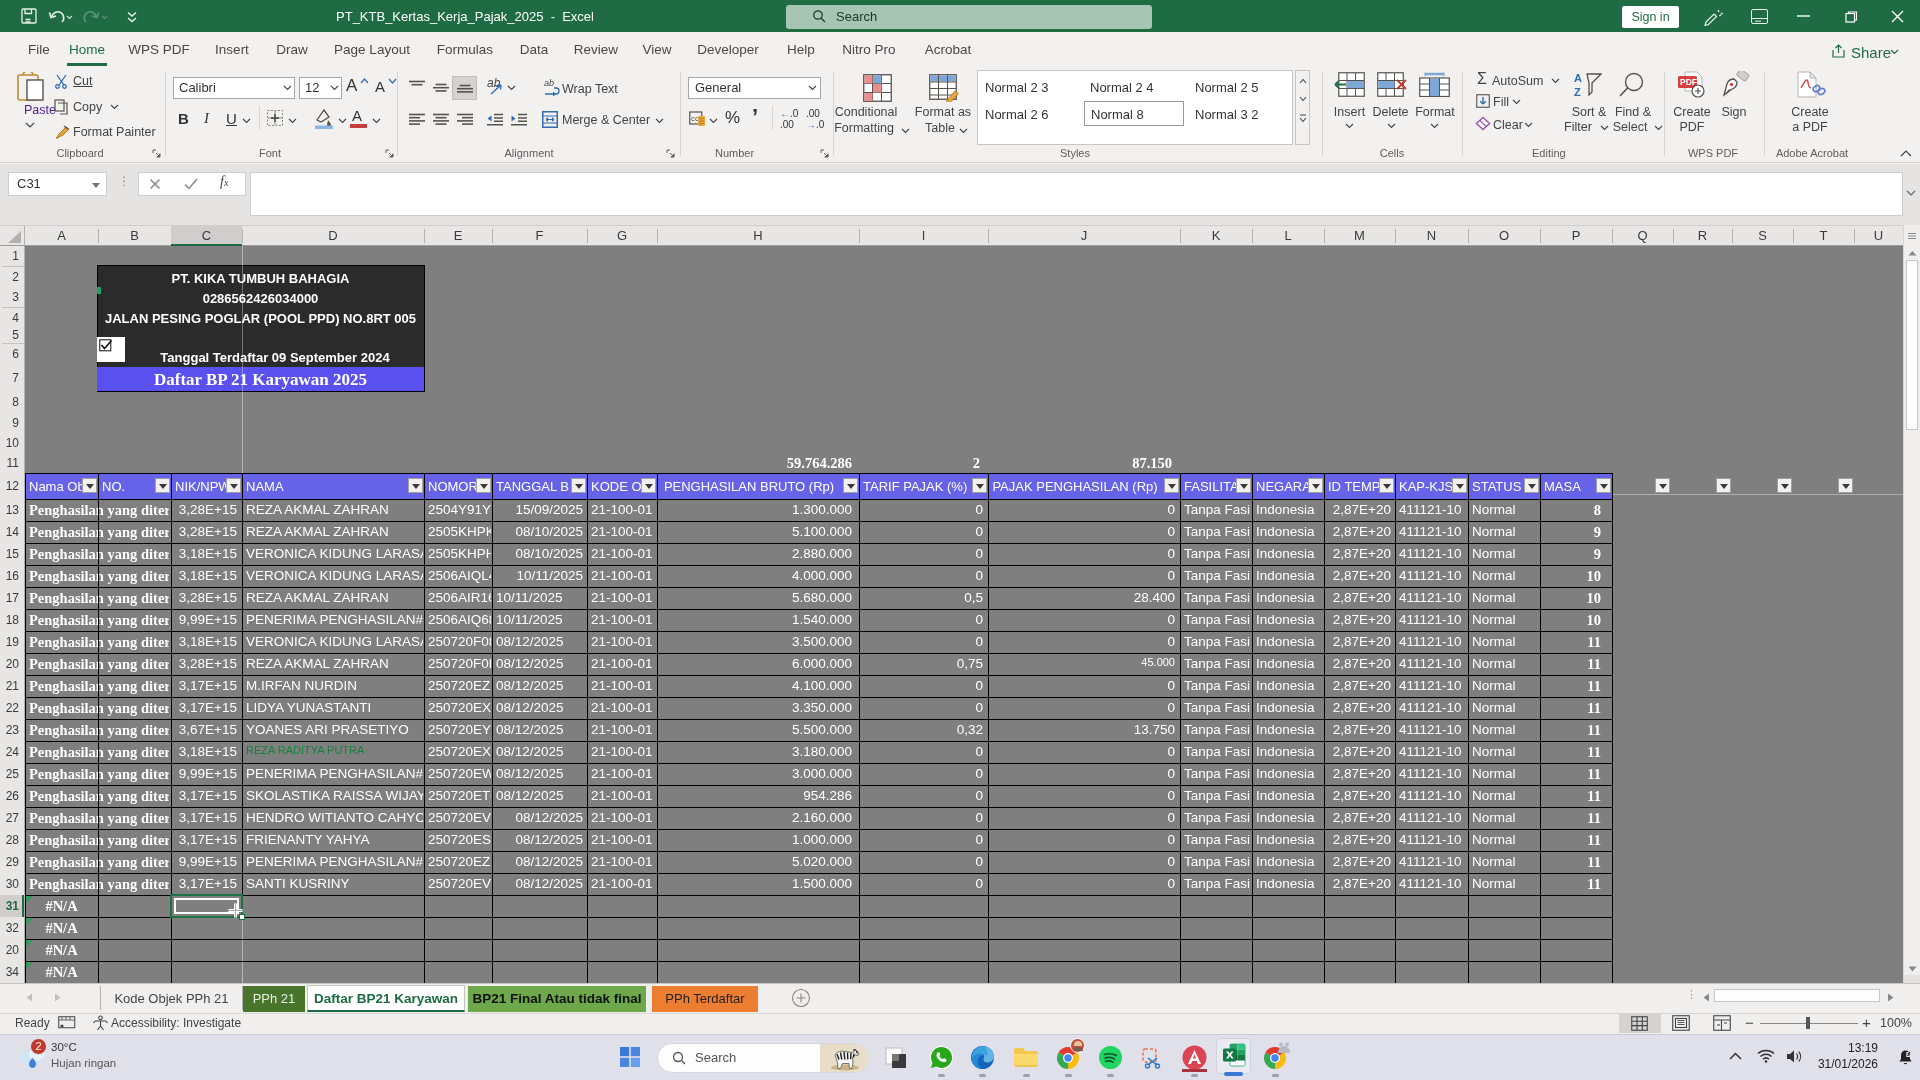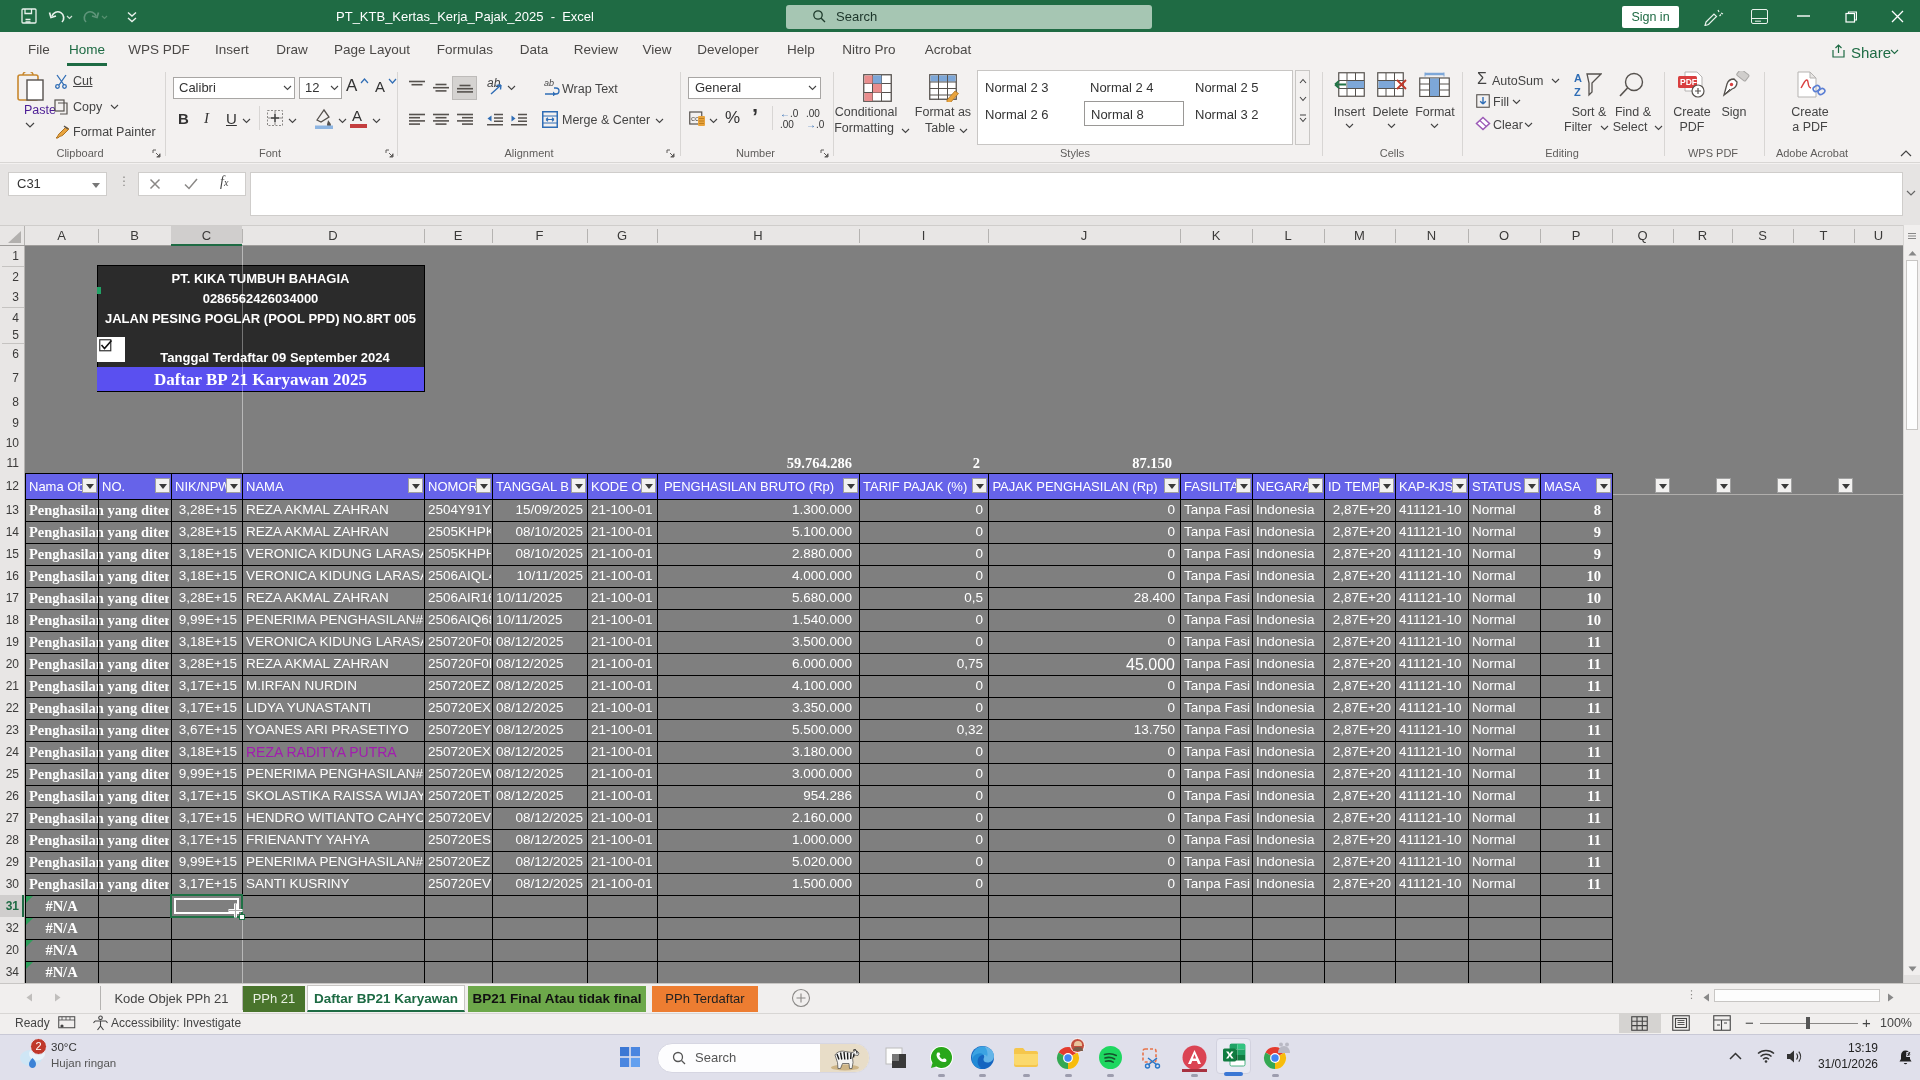--- a/index.html
+++ b/index.html
@@ -261,21 +261,21 @@
       <path d="M10 8.5h5M10 11h5M10 13.5h5" stroke="#b57716" stroke-width="0.8"></path>
     </svg>
 <svg class="ab" style="left:709px;top:118px;" width="9" height="6" viewBox="0 0 9 6">
       <path d="M1 1l3.5 3.5L8 1" stroke="#444" fill="none" stroke-width="1.1"></path>
     </svg>
 <div style="position:absolute;left:725px;top:108px;font-size:17px;color:#333;">%</div>
 <div style="position:absolute;left:752px;top:104px;font-size:22px;font-weight:bold;color:#333;">’</div>
 <div style="position:absolute;left:772px;top:106px;width:1px;height:24px;background:#d8d6d4;"></div>
 <div style="position:absolute;left:780px;top:108px;font-size:10px;color:#333;"><span style="color:#2f6db5">←</span>.0<br>.00</div>
 <div style="position:absolute;left:806px;top:108px;font-size:10px;color:#333;">.00<br><span style="color:#2f6db5">→</span>.0</div>
-<div style="position:absolute;top:147px;font-size:11px;color:#5f5d5b;text-align:right;left:715px;width:60px;">Number</div>
+<div style="position:absolute;top:147px;font-size:11px;color:#5f5d5b;text-align:left;left:715px;width:60px;">Number</div>
 <svg class="ab" style="left:820px;top:149px;" width="9" height="9" viewBox="0 0 9 9">
       <g stroke="#5f5d5b" fill="none">
         <path d="M1 1h3M1 1v3M8 8H4.5M8 8V4.5M4 4l3.5 3.5M7.5 5v2.5H5"></path>
       </g>
     </svg>
 <svg class="ab" style="left:863px;top:74px;" width="29" height="28" viewBox="0 0 29 28">
       <rect x="0.75" y="0.75" width="27.5" height="26.5" fill="#fff" stroke="#56524e" stroke-width="1.3"></rect>
       <path d="M1 9.5h27M1 18.5h27M9.5 1v26M18.5 1v26" stroke="#56524e"></path>
       <rect x="1.5" y="1.5" width="8" height="8" fill="#e98d8d"></rect>
       <rect x="10" y="10" width="8.5" height="8.5" fill="#e98d8d"></rect>
@@ -382,21 +382,21 @@
     </svg>
 <svg class="ab" style="left:1618px;top:72px;" width="27" height="27" viewBox="0 0 27 27">
       <circle cx="16" cy="10" r="8.5" stroke="#56524e" fill="none" stroke-width="1.4"></circle>
       <path d="M9.5 16L2 24" stroke="#56524e" stroke-width="1.6"></path>
     </svg>
 <div style="position:absolute;left:1608px;top:105px;width:50px;text-align:center;font-size:12.5px;color:#444;">Find &amp;</div>
 <div style="position:absolute;left:1608px;top:120px;width:44px;text-align:center;font-size:12.5px;color:#444;">Select</div>
 <svg class="ab" style="left:1654px;top:125px;" width="9" height="6" viewBox="0 0 9 6">
       <path d="M1 1l3.5 3.5L8 1" stroke="#444" fill="none" stroke-width="1.1"></path>
     </svg>
-<div style="position:absolute;top:147px;font-size:11px;color:#5f5d5b;text-align:center;left:1532px;width:60px;">Editing</div>
+<div style="position:absolute;top:147px;font-size:11px;color:#5f5d5b;left:1532px;width:60px;">Editing</div>
 <svg class="ab" style="left:1677px;top:71px;" width="30" height="28" viewBox="0 0 30 28">
       <path d="M8 1h12l5 5v14H8z" fill="#fff" stroke="#b5b3b1"></path>
       <rect x="1" y="5" width="19" height="12" rx="1.5" fill="#d93f3f"></rect>
       <text x="3" y="14" font-size="8.5" fill="#fff" font-weight="bold">PDF</text>
       <circle cx="21" cy="20" r="6" fill="#fff" stroke="#56524e" stroke-width="1.2"></circle>
       <path d="M21 17v6M18 20h6" stroke="#56524e" stroke-width="1.2"></path>
     </svg>
 <div style="position:absolute;left:1666px;top:105px;width:52px;text-align:center;font-size:12.5px;color:#444;">Create</div>
 <div style="position:absolute;left:1666px;top:120px;width:52px;text-align:center;font-size:12.5px;color:#444;">PDF</div>
 <svg class="ab" style="left:1720px;top:71px;" width="30" height="28" viewBox="0 0 30 28">
@@ -783,21 +783,21 @@
 <div style="position:absolute;left:1472px;top:634px;width:66px;overflow:hidden;font-size:13.5px;color:#fff;white-space:nowrap;">Normal</div>
 <div style="position:absolute;left:1540px;top:634px;width:61px;text-align:right;font-size:14.5px;font-weight:bold;color:#fff;font-family:'Liberation Serif',serif;">11</div>
 <div style="position:absolute;left:29px;top:656px;width:140px;overflow:hidden;font-size:14.5px;font-weight:bold;color:#fff;white-space:nowrap;font-family:'Liberation Serif',serif;">Penghasilan yang diterima</div>
 <div style="position:absolute;left:172px;top:656px;width:65px;text-align:right;font-size:13.5px;color:#fff;white-space:nowrap;">3,28E+15</div>
 <div style="position:absolute;left:246px;top:656px;width:177px;overflow:hidden;font-size:13.5px;color:#fff;white-space:nowrap;">REZA AKMAL ZAHRAN</div>
 <div style="position:absolute;left:428px;top:656px;width:63px;overflow:hidden;font-size:13.5px;color:#fff;white-space:nowrap;">250720F0L</div>
 <div style="position:absolute;left:496px;top:656px;width:90px;font-size:13.5px;color:#fff;white-space:nowrap;">08/12/2025</div>
 <div style="position:absolute;left:591px;top:656px;width:64px;overflow:hidden;font-size:13.5px;color:#fff;white-space:nowrap;">21-100-01</div>
 <div style="position:absolute;left:657px;top:656px;width:195px;text-align:right;font-size:13.5px;color:#fff;white-space:nowrap;">6.000.000</div>
 <div style="position:absolute;left:859px;top:656px;width:124px;text-align:right;font-size:13.5px;color:#fff;white-space:nowrap;">0,75</div>
-<div style="position:absolute;left:988px;top:656px;width:187px;text-align:right;font-size:16px;color:#fff;white-space:nowrap;">45.000</div>
+<div style="position:absolute;left:988px;top:656px;width:187px;text-align:right;font-size:11px;color:#fff;white-space:nowrap;">45.000</div>
 <div style="position:absolute;left:1184px;top:656px;width:66px;overflow:hidden;font-size:13.5px;color:#fff;white-space:nowrap;">Tanpa Fasilitas</div>
 <div style="position:absolute;left:1256px;top:656px;width:66px;overflow:hidden;font-size:13.5px;color:#fff;white-space:nowrap;">Indonesia</div>
 <div style="position:absolute;left:1324px;top:656px;width:67px;text-align:right;font-size:13.5px;color:#fff;white-space:nowrap;">2,87E+20</div>
 <div style="position:absolute;left:1399px;top:656px;width:67px;overflow:hidden;font-size:13.5px;color:#fff;white-space:nowrap;">411121-10</div>
 <div style="position:absolute;left:1472px;top:656px;width:66px;overflow:hidden;font-size:13.5px;color:#fff;white-space:nowrap;">Normal</div>
 <div style="position:absolute;left:1540px;top:656px;width:61px;text-align:right;font-size:14.5px;font-weight:bold;color:#fff;font-family:'Liberation Serif',serif;">11</div>
 <div style="position:absolute;left:29px;top:678px;width:140px;overflow:hidden;font-size:14.5px;font-weight:bold;color:#fff;white-space:nowrap;font-family:'Liberation Serif',serif;">Penghasilan yang diterima</div>
 <div style="position:absolute;left:172px;top:678px;width:65px;text-align:right;font-size:13.5px;color:#fff;white-space:nowrap;">3,17E+15</div>
 <div style="position:absolute;left:246px;top:678px;width:177px;overflow:hidden;font-size:13.5px;color:#fff;white-space:nowrap;">M.IRFAN NURDIN</div>
 <div style="position:absolute;left:428px;top:678px;width:63px;overflow:hidden;font-size:13.5px;color:#fff;white-space:nowrap;">250720EZ1</div>
@@ -837,21 +837,21 @@
 <div style="position:absolute;left:859px;top:722px;width:124px;text-align:right;font-size:13.5px;color:#fff;white-space:nowrap;">0,32</div>
 <div style="position:absolute;left:988px;top:722px;width:187px;text-align:right;font-size:13.5px;color:#fff;white-space:nowrap;">13.750</div>
 <div style="position:absolute;left:1184px;top:722px;width:66px;overflow:hidden;font-size:13.5px;color:#fff;white-space:nowrap;">Tanpa Fasilitas</div>
 <div style="position:absolute;left:1256px;top:722px;width:66px;overflow:hidden;font-size:13.5px;color:#fff;white-space:nowrap;">Indonesia</div>
 <div style="position:absolute;left:1324px;top:722px;width:67px;text-align:right;font-size:13.5px;color:#fff;white-space:nowrap;">2,87E+20</div>
 <div style="position:absolute;left:1399px;top:722px;width:67px;overflow:hidden;font-size:13.5px;color:#fff;white-space:nowrap;">411121-10</div>
 <div style="position:absolute;left:1472px;top:722px;width:66px;overflow:hidden;font-size:13.5px;color:#fff;white-space:nowrap;">Normal</div>
 <div style="position:absolute;left:1540px;top:722px;width:61px;text-align:right;font-size:14.5px;font-weight:bold;color:#fff;font-family:'Liberation Serif',serif;">11</div>
 <div style="position:absolute;left:29px;top:744px;width:140px;overflow:hidden;font-size:14.5px;font-weight:bold;color:#fff;white-space:nowrap;font-family:'Liberation Serif',serif;">Penghasilan yang diterima</div>
 <div style="position:absolute;left:172px;top:744px;width:65px;text-align:right;font-size:13.5px;color:#fff;white-space:nowrap;">3,18E+15</div>
-<div style="position:absolute;left:246px;top:744px;width:177px;overflow:hidden;font-size:14px;color:#a21caf;white-space:nowrap;">REZA RADITYA PUTRA</div>
+<div style="position:absolute;left:246px;top:744px;width:177px;overflow:hidden;font-size:11px;color:#15803d;white-space:nowrap;">REZA RADITYA PUTRA</div>
 <div style="position:absolute;left:428px;top:744px;width:63px;overflow:hidden;font-size:13.5px;color:#fff;white-space:nowrap;">250720EXA</div>
 <div style="position:absolute;left:496px;top:744px;width:90px;font-size:13.5px;color:#fff;white-space:nowrap;">08/12/2025</div>
 <div style="position:absolute;left:591px;top:744px;width:64px;overflow:hidden;font-size:13.5px;color:#fff;white-space:nowrap;">21-100-01</div>
 <div style="position:absolute;left:657px;top:744px;width:195px;text-align:right;font-size:13.5px;color:#fff;white-space:nowrap;">3.180.000</div>
 <div style="position:absolute;left:859px;top:744px;width:124px;text-align:right;font-size:13.5px;color:#fff;white-space:nowrap;">0</div>
 <div style="position:absolute;left:988px;top:744px;width:187px;text-align:right;font-size:13.5px;color:#fff;white-space:nowrap;">0</div>
 <div style="position:absolute;left:1184px;top:744px;width:66px;overflow:hidden;font-size:13.5px;color:#fff;white-space:nowrap;">Tanpa Fasilitas</div>
 <div style="position:absolute;left:1256px;top:744px;width:66px;overflow:hidden;font-size:13.5px;color:#fff;white-space:nowrap;">Indonesia</div>
 <div style="position:absolute;left:1324px;top:744px;width:67px;text-align:right;font-size:13.5px;color:#fff;white-space:nowrap;">2,87E+20</div>
 <div style="position:absolute;left:1399px;top:744px;width:67px;overflow:hidden;font-size:13.5px;color:#fff;white-space:nowrap;">411121-10</div>

